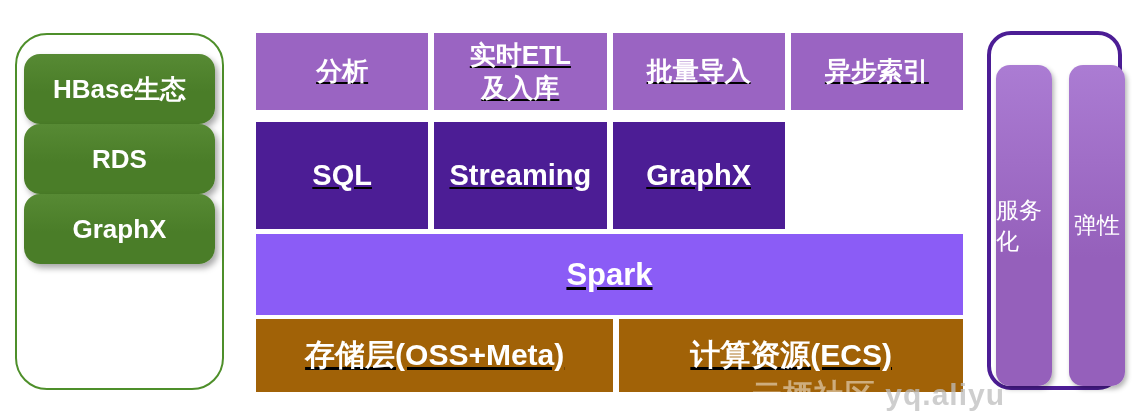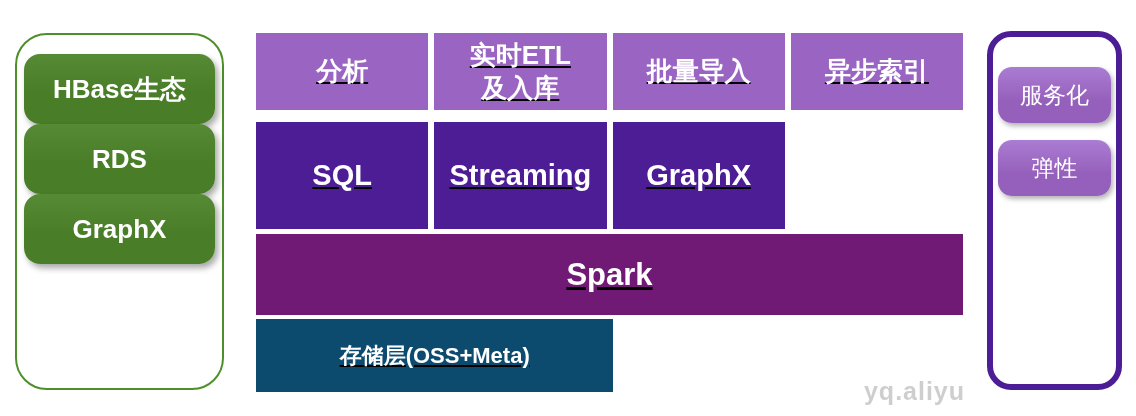--- a/index.html
+++ b/index.html
@@ -69,69 +69,69 @@
   .orange-cell {
     background: #4c1d95;
     color: #ffffff;
     font-weight: bold;
     font-size: 29px;
     display: flex; align-items: center; justify-content: center;
   }
   .spark-row {
     margin-top: 5px;
     height: 81px;
-    background: #701a75;
+    background: #8b5cf6;
     color: #ffffff;
     font-weight: bold;
     font-size: 31px;
     display: flex; align-items: center; justify-content: center; text-align: center;
   }
   .row-infra {
     margin-top: 4px;
     display: grid;
     grid-template-columns: 1.04fr 1fr;
     gap: 6px;
     height: 73px;
   }
   .gray-cell {
-    background: #0c4a6e;
-    color: #ffffff;
-    font-weight: bold;
-    font-size: 22px;
+    background: #a16207;
+    color: #ffffff;
+    font-weight: bold;
+    font-size: 30px;
     display: flex; align-items: center; justify-content: center;
   }
 
   
   .right-panel {
     position: absolute;
     left: 987px; top: 31px;
     width: 135px; height: 359px;
-    border: 6px solid #4c1d95;
+    border: 4px solid #4c1d95;
     border-radius: 24px;
     display: flex;
-    flex-direction: column;
+    flex-direction: row;
     gap: 17px;
     padding: 30px 5px 0 5px;
   }
   .purple-pill {
     flex: 0 0 56px;
     background: linear-gradient(180deg, #AB7CD3 0%, #9560BB 60%);
     border-radius: 14px;
     color: #ffffff;
     font-size: 23px;
     font-weight: 500;
     display: flex; align-items: center; justify-content: center;
     box-shadow: 2px 3px 5px rgba(0,0,0,0.3);
   }
 
   
   .wm-yunqi {
     position: absolute;
     left: 752px; top: 375px;
-    font-size: 25px;
+    font-size: 30px;
     font-weight: bold;
     white-space: nowrap;
     letter-spacing: 1px;
     z-index: 5;
     pointer-events: none;
   }
   .wm-yunqi .wm-name { color: rgba(255,255,255,0.48); }
   .wm-yunqi .wm-url  { color: rgba(190,190,190,0.75); font-weight: bold; }
 
   .wm-cms {
@@ -181,20 +181,21 @@
       <div class="orange-cell">Streaming</div>
       <div class="orange-cell">GraphX</div>
     </div>
 
     <div class="spark-row">
       <span>Spark</span>
     </div>
 
     <div class="row-infra">
       <div class="gray-cell">存储层(OSS+Meta)</div>
+      <div class="gray-cell">计算资源(ECS)</div>
     </div>
 
   </div>
 
   <div class="right-panel">
     <div class="purple-pill">
       <span>服务化</span>
     </div>
     <div class="purple-pill">
       <span>弹性</span>

